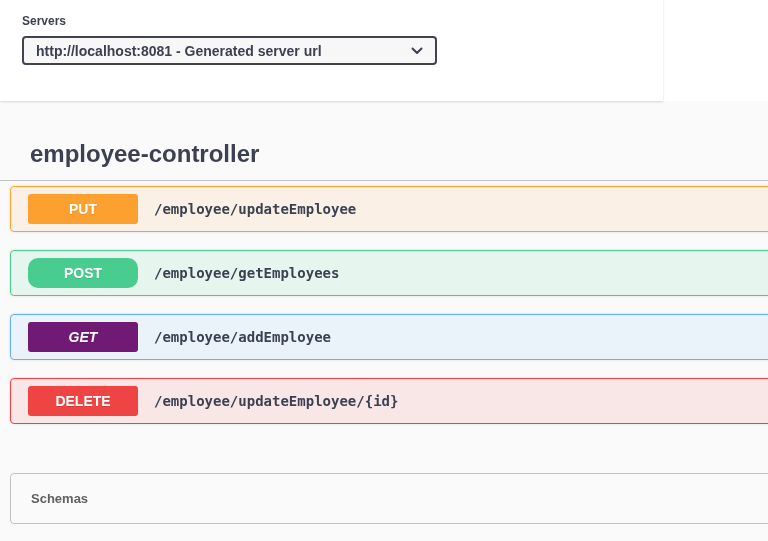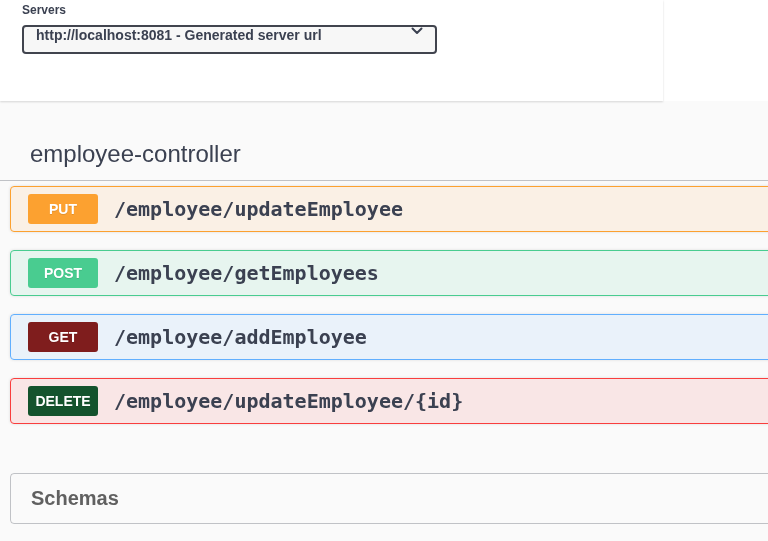--- a/index.html
+++ b/index.html
@@ -17,39 +17,40 @@
   .wrap {
     width: 800px; 
   }
 
   
   .scheme-container {
     background: #ffffff;
     box-shadow: 0 1px 2px 0 rgba(0,0,0,.15);
     height: 101px;
     box-sizing: border-box;
-    padding: 3px 0 0 22px;
+    padding: 14px 0 0 22px;
     position: relative;
     z-index: 2;
     width: 663px;
   }
   .servers-title {
     font-size: 12px;
     font-weight: 700;
     color: #3b4151;
     margin: 0 0 8px 0;
   }
   .server-select {
     width: 415px;
     height: 29px;
     box-sizing: border-box;
     border: 2px solid #41444e;
     border-radius: 4px;
     background: #f7f7f7;
     display: flex;
+    align-items: center;
     padding: 0 12px;
     cursor: pointer;
   }
   .server-select .value {
     flex: 1;
     font-size: 14px;
     font-weight: 700;
     color: #3b4151;
     white-space: nowrap;
     overflow: hidden;
@@ -72,21 +73,21 @@
     box-sizing: border-box;
     border-bottom: 1px solid rgba(59,65,81,.3);
     display: flex;
     align-items: flex-end;
     padding: 0 20px 13px 30px;
     cursor: pointer;
   }
   .tag-header h3 {
     margin: 0;
     font-size: 24px;
-    font-weight: 400;
+    font-weight: 700;
     color: #3b4151;
     line-height: 1.1;
     letter-spacing: 0;
   }
 
   .operations {
     padding: 5px 0 0 10px;
   }
   .opblock {
     width: 780px;
@@ -98,33 +99,33 @@
     cursor: pointer;
   }
   .opblock-summary {
     display: flex;
     align-items: center;
     padding: 7px 8px 7px 17px;
   }
   .method-badge {
     min-width: 62px;
     text-align: center;
-    padding: 7px 4px;
+    padding: 7px 24px;
     border-radius: 3px;
     font-size: 14px;
     font-weight: 700;
     color: #ffffff;
     text-shadow: 0 1px 0 rgba(0,0,0,.1);
     font-family: "Liberation Sans", sans-serif;
     line-height: 16px;
   }
   .op-path {
     margin-left: 16px;
     font-family: "DejaVu Sans Mono", monospace;
-    font-size: 20px;
+    font-size: 14px;
     font-weight: 700;
     color: #3b4151;
     letter-spacing: 0;
     white-space: nowrap;
     text-align: center;
   }
 
   
   .schemas {
     margin: 49px 0 0 10px;
@@ -133,21 +134,21 @@
     height: 51px;
     border: 1px solid rgba(59,65,81,.3);
     border-radius: 4px;
     display: flex;
     align-items: center;
     padding: 0 20px;
     cursor: pointer;
   }
   .schemas h4 {
     margin: 0;
-    font-size: 20px;
+    font-size: 13px;
     font-weight: 700;
     color: #606060;
   }
 </style>
 </head>
 <body>
 
 <div class="wrap">
 
   <div class="scheme-container">
@@ -168,33 +169,33 @@
 
     <div class="operations">
         <div class="opblock" style="border-color: rgb(252, 161, 48); background: rgba(252, 161, 48, 0.1);">
     <div class="opblock-summary">
       <span class="method-badge" style="background: rgb(252, 161, 48);">PUT</span>
       <span class="op-path">/employee/updateEmployee</span>
     </div>
   </div>
         <div class="opblock" style="border-color: rgb(73, 204, 144); background: rgba(73, 204, 144, 0.1);">
     <div class="opblock-summary">
-      <span class="method-badge" style="background: rgb(73, 204, 144);">POST</span>
+      <span class="method-badge" style="background: rgb(73, 204, 144); border-radius: 10px;">POST</span>
       <span class="op-path">/employee/getEmployees</span>
     </div>
   </div>
         <div class="opblock" style="border-color: rgb(97, 175, 254); background: rgba(97, 175, 254, 0.1);">
     <div class="opblock-summary">
-      <span class="method-badge" style="background: #7f1d1d;">GET</span>
+      <span class="method-badge" style="background: #701a75; font-style: italic;">GET</span>
       <span class="op-path">/employee/addEmployee</span>
     </div>
   </div>
         <div class="opblock" style="border-color: rgb(249, 62, 62); background: rgba(249, 62, 62, 0.1);">
     <div class="opblock-summary">
-      <span class="method-badge" style="background: #14532d;">DELETE</span>
+      <span class="method-badge" style="background: #ef4444;">DELETE</span>
       <span class="op-path">/employee/updateEmployee/{id}</span>
     </div>
   </div>
       </div>
 
     <div class="schemas">
       <h4>Schemas</h4>
     </div>
 
   </div>

